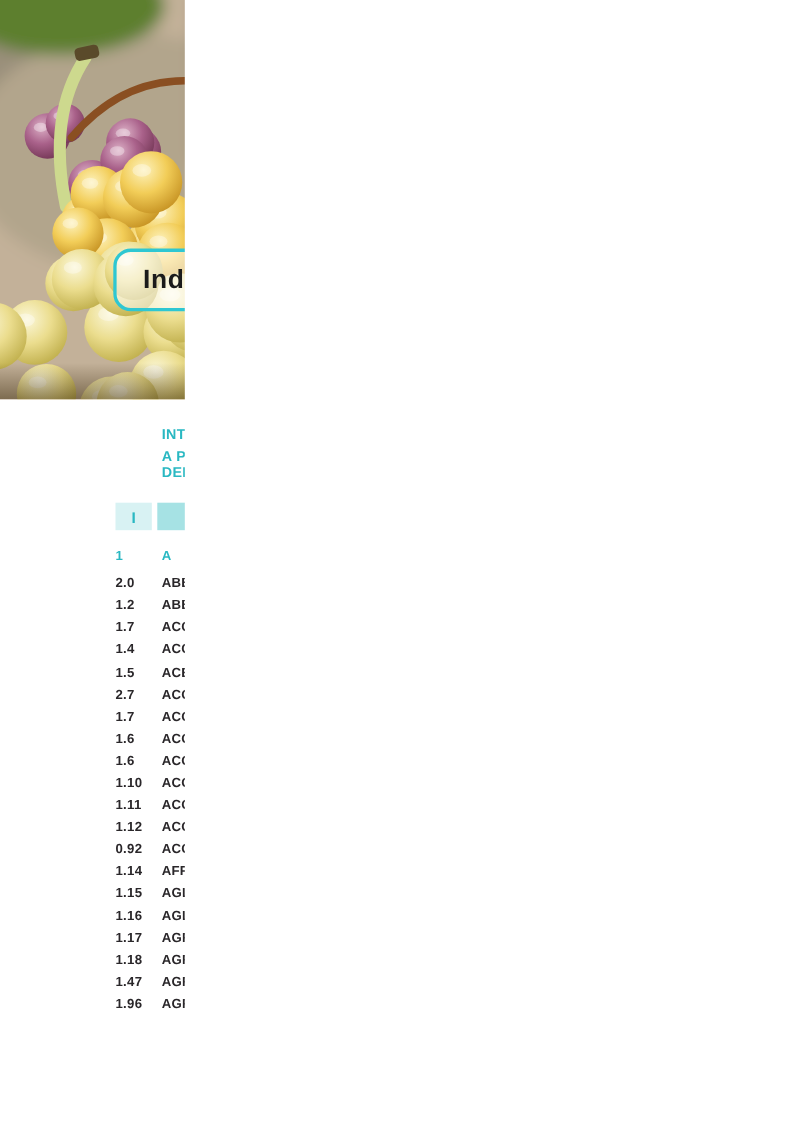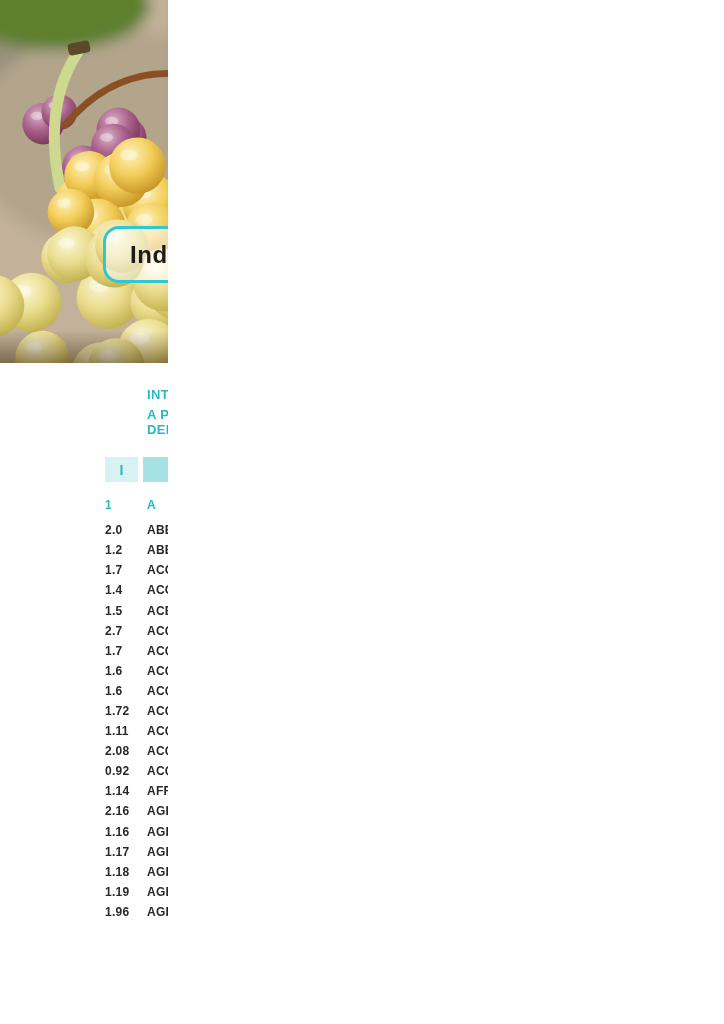--- a/index.html
+++ b/index.html
@@ -478,51 +478,51 @@
         <span class="leader"></span>
         <span class="page">40</span>
       </div>
       <div class="trow">
         <span class="num">1.6</span>
         <span class="label">ACQUA SAN MARTINO</span>
         <span class="leader"></span>
         <span class="page">40</span>
       </div>
       <div class="trow">
-        <span class="num">1.72</span>
+        <span class="num">1.10</span>
         <span class="label">ACQUA SANTA LUCIA</span>
         <span class="leader"></span>
         <span class="page">41</span>
       </div>
       <div class="trow">
         <span class="num">1.11</span>
         <span class="label">ACQUA SMERALDINA</span>
         <span class="leader"></span>
         <span class="page">41</span>
       </div>
       <div class="trow">
-        <span class="num">2.08</span>
+        <span class="num">1.12</span>
         <span class="label">ACQUACOLTURA</span>
         <span class="leader"></span>
         <span class="page">42</span>
       </div>
       <div class="trow">
         <span class="num">0.92</span>
         <span class="label">ACQUAVITE</span>
         <span class="leader"></span>
         <span class="page">42</span>
       </div>
       <div class="trow">
         <span class="num">1.14</span>
         <span class="label">AFFUMICATURA</span>
         <span class="leader"></span>
         <span class="page">42</span>
       </div>
       <div class="trow">
-        <span class="num">2.16</span>
+        <span class="num">1.15</span>
         <span class="label">AGLIO</span>
         <span class="leader"></span>
         <span class="page">42</span>
       </div>
       <div class="trow">
         <span class="num">1.16</span>
         <span class="label">AGLIO SELVATICO</span>
         <span class="leader"></span>
         <span class="page">43</span>
       </div>
@@ -532,21 +532,21 @@
         <span class="leader"></span>
         <span class="page">43</span>
       </div>
       <div class="trow">
         <span class="num">1.18</span>
         <span class="label">AGRICOLTURA SARDA IN CIFRE</span>
         <span class="leader"></span>
         <span class="page">43</span>
       </div>
       <div class="trow">
-        <span class="num">1.19</span>
+        <span class="num">1.47</span>
         <span class="label">AGRIS</span>
         <span class="leader"></span>
         <span class="page">45</span>
       </div>
       <div class="trow">
         <span class="num">1.96</span>
         <span class="label">AGRITURISMO</span>
         <span class="leader"></span>
         <span class="page">45</span>
       </div>

